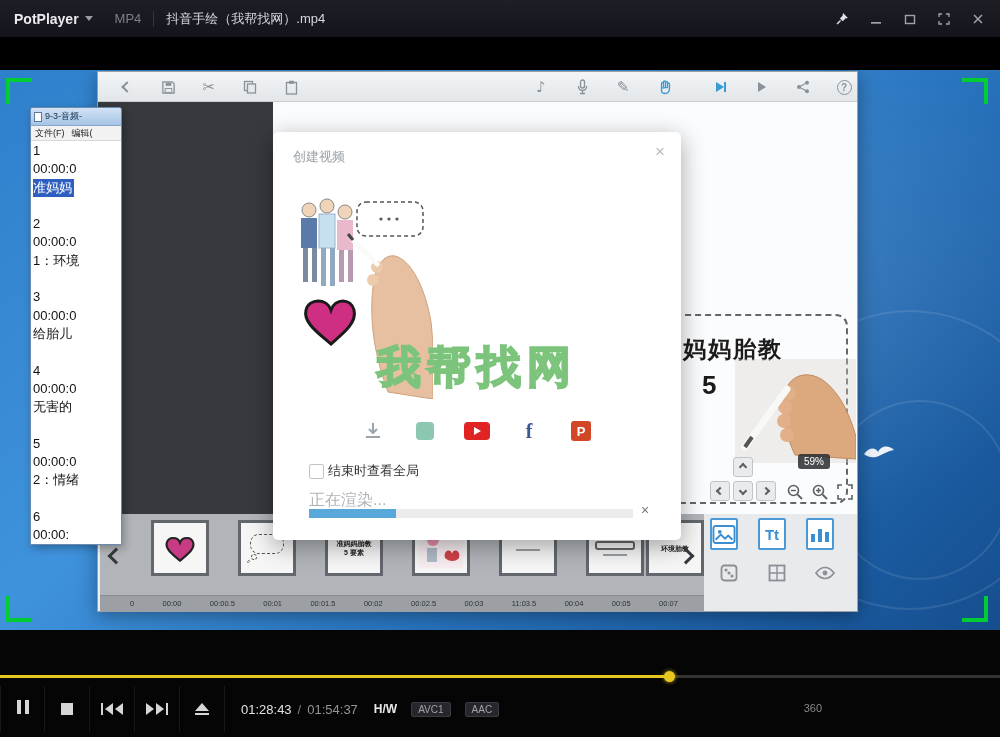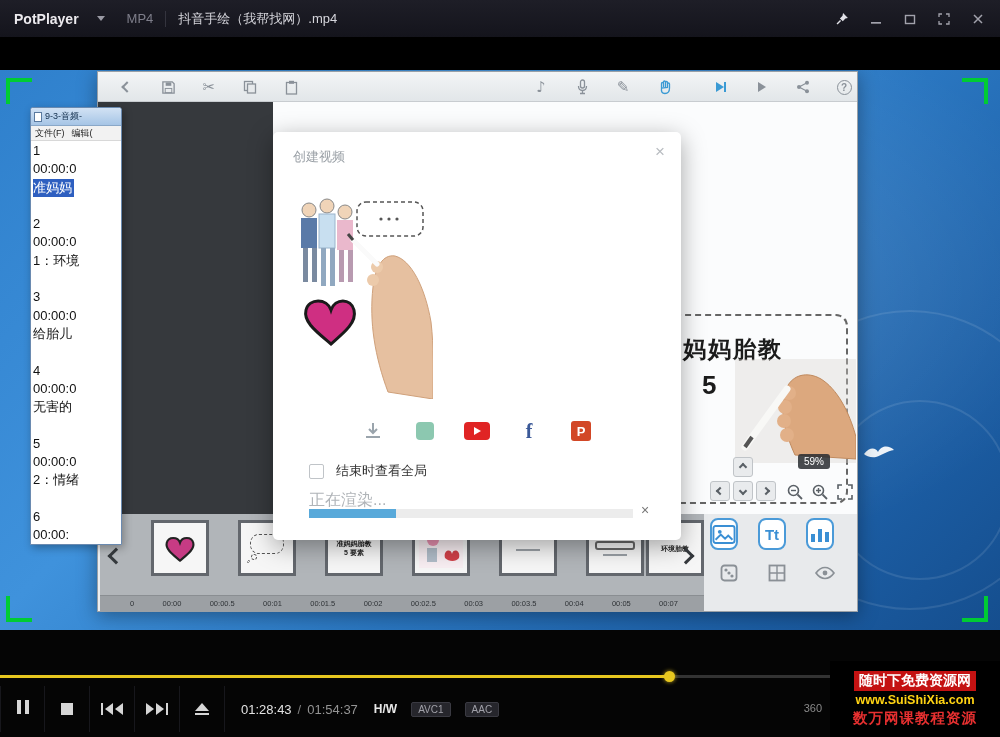--- a/index.html
+++ b/index.html
@@ -2,21 +2,21 @@
 <html><head>
 <meta charset="utf-8">
 <style>
   *{box-sizing:border-box;margin:0;padding:0}
   html,body{width:1000px;height:737px;background:#000;font-family:"Liberation Sans","DejaVu Sans",sans-serif;overflow:hidden}
   #screen{position:relative;width:1000px;height:737px;background:#000;overflow:hidden}
   .uni{font-family:"DejaVu Sans",sans-serif}
 
   
   #titlebar{position:absolute;left:0;top:0;width:1000px;height:38px;background:linear-gradient(#1e1e27,#14141c);display:flex;align-items:center;padding:0 14px;border-bottom:1px solid #000}
-  .tb-app{display:flex;align-items:center;gap:18px;color:#eceaee;font-size:14px;font-weight:bold;cursor:default}
+  .tb-app{display:flex;align-items:center;gap:6px;color:#eceaee;font-size:14px;font-weight:bold;cursor:default}
   .tb-chev{width:0;height:0;border-left:4px solid transparent;border-right:4px solid transparent;border-top:5px solid #9a9aa4}
   .tb-format{color:#7e7e8a;font-size:13px;margin-left:22px}
   .tb-sep{width:1px;height:16px;background:#34343e;margin:0 12px}
   .tb-title{color:#d6d6dc;font-size:13px;white-space:nowrap;overflow:hidden}
   .tb-controls{margin-left:auto;display:flex;align-items:center;gap:18px;color:#a2a2ac}
   .tb-btn{display:flex;align-items:center;justify-content:center;width:16px;height:16px;color:#a2a2ac}
   .tb-btn.pin{color:#e2e2e8}
 
   
   #osd{position:absolute;left:0;top:38px;width:1000px;height:32px;background:#0a0a10;display:flex;align-items:center;padding-left:8px}
@@ -63,21 +63,21 @@
   #modal-close{position:absolute;right:16px;top:10px;font-size:17px;color:#b8bcc0;cursor:default}
   #preview{position:absolute;left:20px;top:60px;width:140px;height:207px}
   #wm{position:absolute;left:18px;top:206px;width:372px;text-align:center;font-size:44px;font-weight:bold;letter-spacing:6px;color:rgba(124,196,124,.38);-webkit-text-stroke:2px #7cc47c;z-index:2;pointer-events:none}
   #exp-icons{position:absolute;left:0;top:288px;width:100%;display:flex;justify-content:center;align-items:center;gap:26px}
   .exp{width:26px;height:22px;display:flex;align-items:center;justify-content:center}
   .yt{width:26px;height:18px;background:#e02424;border-radius:4px;display:flex;align-items:center;justify-content:center}
   .yt i{width:0;height:0;border-top:4px solid transparent;border-bottom:4px solid transparent;border-left:7px solid #fff}
   .fb{color:#3b5998;font-weight:bold;font-size:20px;font-family:"Liberation Serif",serif}
   .ppt{width:20px;height:20px;background:#d24726;border-radius:3px;color:#fff;font-weight:bold;font-size:13px;display:flex;align-items:center;justify-content:center}
   .shoco{width:18px;height:18px;background:#8cc8b0;border-radius:4px}
-  #chkrow{position:absolute;left:36px;top:330px;display:flex;align-items:center;gap:12px}
+  #chkrow{position:absolute;left:36px;top:330px;display:flex;align-items:center;gap:4px}
   #chk{width:15px;height:15px;border:1px solid #c0c4c8;border-radius:2px;background:#fff}
   #chklabel{font-size:13px;color:#333}
   #status{position:absolute;left:36px;top:358px;font-size:16px;color:#b0b4b8}
   .prog{position:absolute;left:36px;top:377px;width:324px;height:9px;background:#ececec}
   .prog .fill{height:100%;background:#58a9da}
   #prog-cancel{position:absolute;left:368px;top:370px;font-size:14px;color:#777}
 
   
   #strip{position:absolute;left:2px;top:442px;width:604px;height:97px;background:#b1b5b9;overflow:hidden}
   .strip-arrow{position:absolute;top:34px;width:16px;height:16px;color:#35393d;z-index:4}
@@ -86,21 +86,21 @@
   .thumb .tx{font-size:7px;font-weight:bold;color:#222;line-height:9px;text-align:center;white-space:nowrap}
   #ticks{position:absolute;left:0;bottom:0;width:604px;height:16px;background:#9ca0a4;border-top:1px solid #8a8e92;display:flex;justify-content:space-between;align-items:center;padding:0 26px 0 30px}
   #ticks span{font-size:7.5px;color:#2e3236;white-space:nowrap}
   .bub{width:34px;height:20px;border:1.5px dashed #555;border-radius:9px}
   .bub-dot{border:1px dashed #555;border-radius:50%;align-self:flex-start;margin-left:10px}
   .banner{width:40px;height:9px;border:2px solid #666;border-radius:3px}
   .thinline{width:24px;height:2px;background:#9aa0a6;margin-top:4px}
 
   
   #rpanel{position:absolute;left:606px;top:442px;width:153px;height:97px;background:#e8eaec}
-  .tool-btn{position:absolute;top:4px;width:28px;height:32px;background:#fff;border:2px solid #4a9ad8;border-radius:8px;color:#3a8fd4;display:flex;align-items:center;justify-content:center;font-weight:bold;font-size:15px}
+  .tool-btn{position:absolute;top:4px;width:28px;height:32px;background:#fff;border:2px solid #4a9ad8;border-radius:2px;color:#3a8fd4;display:flex;align-items:center;justify-content:center;font-weight:bold;font-size:15px}
   .gray-btn{position:absolute;top:48px;width:22px;height:22px;color:#8a9096;display:flex;align-items:center;justify-content:center}
 
   
   #notepad{position:absolute;left:30px;top:37px;width:92px;height:438px;z-index:6;border:1px solid #6a8ab0;border-radius:3px 3px 0 0;box-shadow:2px 3px 8px rgba(0,0,0,.3);background:#fff;overflow:hidden}
   #np-title{height:18px;background:linear-gradient(#d2e2f4,#a6c5e6);display:flex;align-items:center;gap:3px;padding:0 3px;border-bottom:1px solid #8aa8c8}
   #np-title .doc{width:8px;height:10px;background:#fff;border:1px solid #5a7aa0}
   #np-title b{font-size:9px;color:#14304e;font-weight:normal;white-space:nowrap;overflow:hidden}
   #np-menu{height:15px;background:#f2f2f2;border-bottom:1px solid #d8d8d8;display:flex;gap:7px;align-items:center;padding-left:4px}
   #np-menu span{font-size:9px;color:#222;white-space:nowrap}
   #np-body{background:#fff;height:403px;padding:1px 2px;overflow:hidden}
@@ -331,20 +331,21 @@
           <rect x="46" y="58" width="5" height="32" fill="#b89ab0"></rect>
             <rect x="55" y="58" width="5" height="32" fill="#b89ab0"></rect>
           <path d="M38 118 C34 106 16 106 13 118 C10 130 24 140 38 152 C52 140 64 130 61 118 C58 106 42 106 38 118Z" fill="#cf2f82" stroke="#1a1a1a" stroke-width="3"></path>
           <path d="M140 207 L95 200 C82 165 76 130 80 95 C82 75 90 62 102 64 C118 68 132 95 138 130 C141 155 140 180 140 207Z" fill="#e6c0a0" stroke="#cfa07a"></path>
           <circle cx="84" cy="75" r="6" fill="#eccaaa"></circle>
           <circle cx="80" cy="88" r="6" fill="#eccaaa"></circle>
           <path d="M60 48 L84 72" stroke="#fafafa" stroke-width="5" stroke-linecap="round"></path>
           <path d="M60 48 l-5 -6" stroke="#444" stroke-width="3"></path>
         </svg>
 
+        <div id="wm">我帮找网</div>
 
         <div id="exp-icons">
           <span class="exp">
             <svg width="20" height="20" viewBox="0 0 20 20">
                 <path d="M10 2v10M6 8l4 4 4-4" fill="none" stroke="#9aa4ac" stroke-width="2"></path>
                 <path d="M3 16h14" stroke="#9aa4ac" stroke-width="2"></path>
               </svg>
           </span>
           <span class="exp">
               <span class="shoco"></span>
@@ -413,21 +414,21 @@
 
         <div id="ticks">
           <span>0</span>
           <span>00:00</span>
           <span>00:00.5</span>
           <span>00:01</span>
           <span>00:01.5</span>
           <span>00:02</span>
           <span>00:02.5</span>
           <span>00:03</span>
-          <span>00:03.5</span>
+          <span>11:03.5</span>
           <span>00:04</span>
           <span>00:05</span>
           <span>00:07</span>
         </div>
       </div>
 
       <div id="rpanel">
         <span class="tool-btn" style="left:6px">
           <svg width="24" height="19" viewBox="0 0 22 18">
               <rect x="1" y="1" width="20" height="16" rx="2" fill="none" stroke="currentColor" stroke-width="1.8"></rect>
@@ -541,20 +542,15 @@
         <span id="cur">01:28:43</span>
         <span id="sep">/</span>
         <span id="tot">01:54:37</span>
         <span id="hw">H/W</span>
         <span class="codec">AVC1</span>
         <span class="codec">AAC</span>
       </span>
     </div>
     <span id="rinfo">360</span>
 
-    <div id="promo">
-      <span class="l1">随时下免费资源网</span>
-      <span class="l2">www.SuiShiXia.com</span>
-      <span class="l3">数万网课教程资源</span>
-    </div>
   </div>
 
 </div>
 
 </body></html>

